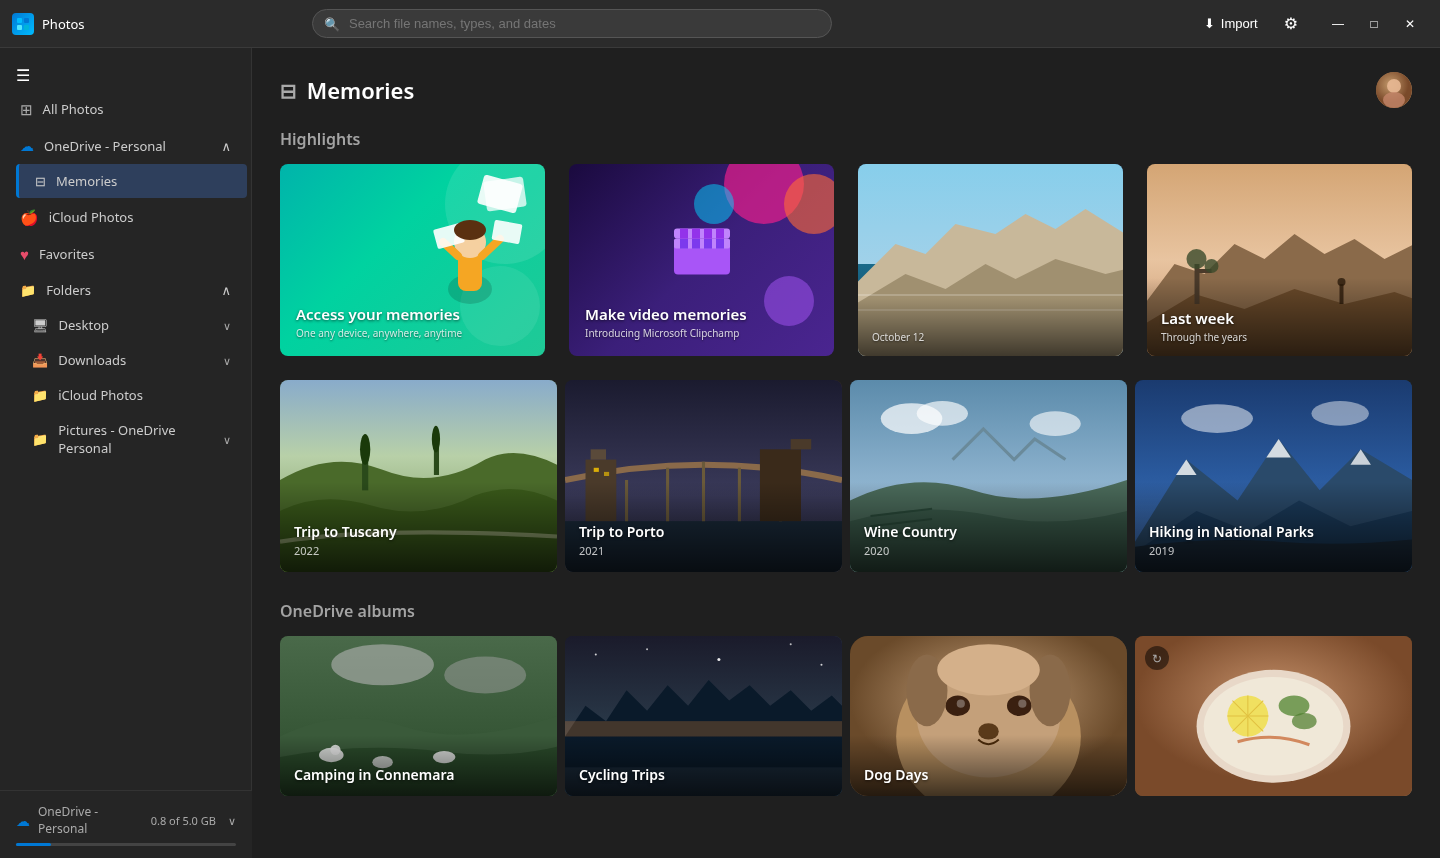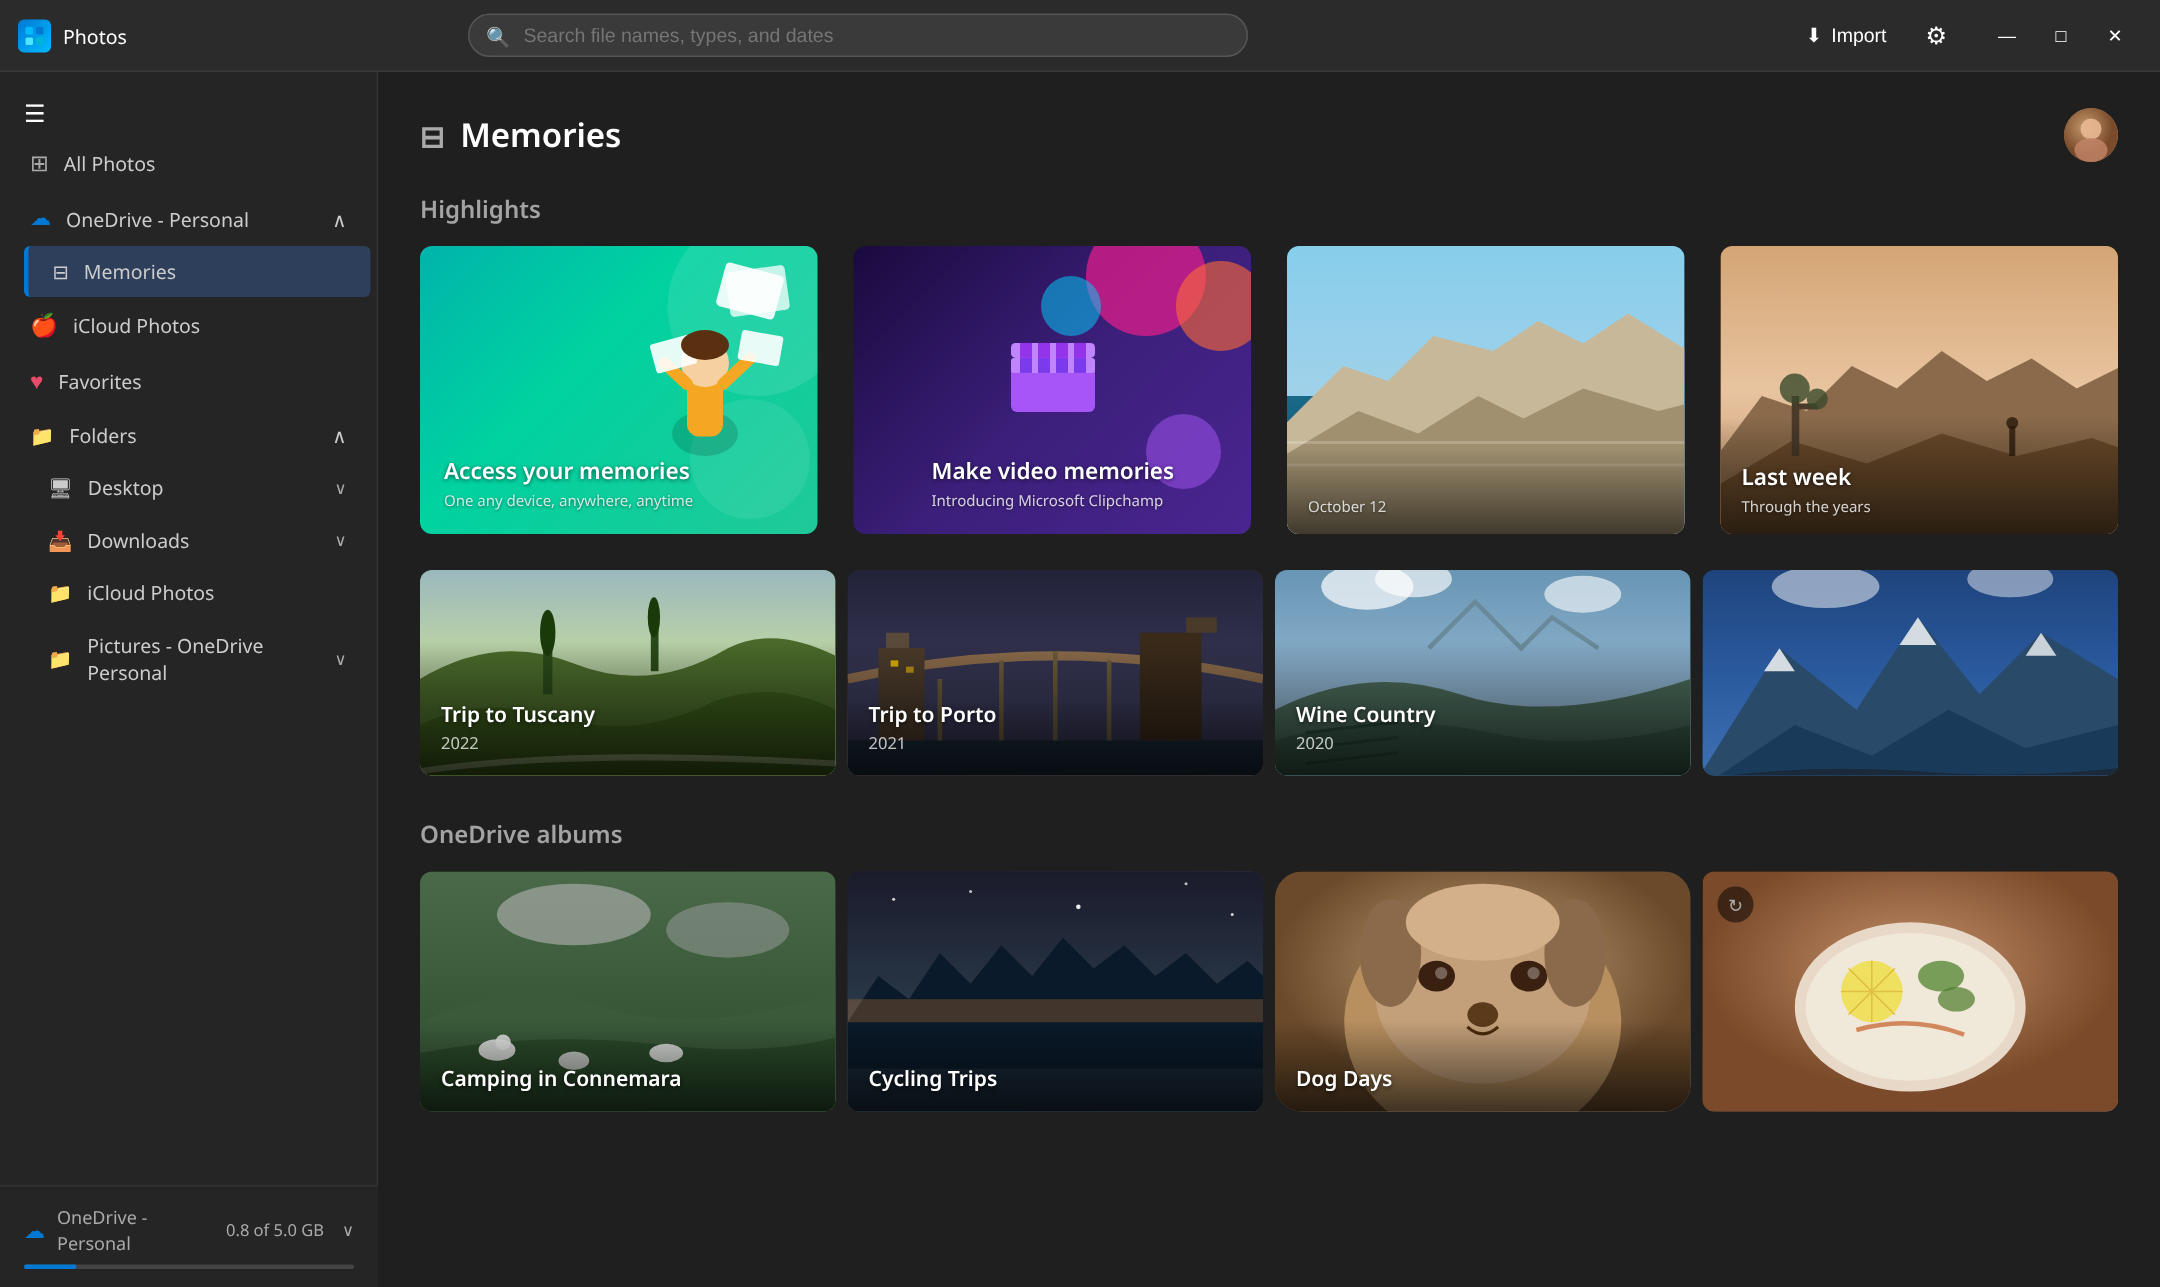--- a/index.html
+++ b/index.html
@@ -249,36 +249,35 @@
     }
 
     
     .card-access {
       background: linear-gradient(135deg, #00b4ab 0%, #00d2a0 40%, #20c997 100%);
     }
 
     
     .card-video {
       background: linear-gradient(135deg, #1a0a3e 0%, #3b1f7a 50%, #4a2590 100%);
-      padding-left: 36px;
     }
 
     
     .memories-grid {
       display: grid;
       grid-template-columns: 1fr 1fr 1fr 1fr;
       gap: 8px;
       margin-bottom: 28px;
     }
     .memory-card {
       border-radius: 8px;
       overflow: hidden;
       cursor: pointer;
       position: relative;
-      height: 137px;
+      height: 192px;
     }
     .memory-card .card-overlay {
       position: absolute;
       bottom: 0; left: 0; right: 0;
       background: linear-gradient(transparent, rgba(0,0,0,0.7));
       padding: 40px 14px 14px;
     }
     .memory-card .card-title { font-size: 14px; font-weight: 600; }
     .memory-card .card-year { font-size: 11px; color: rgba(255,255,255,0.75); margin-top: 2px; }
 
@@ -713,20 +712,24 @@
 
         <path d="M50 80 L40 95 L60 95Z" fill="rgba(255,255,255,0.8)"></path>
         <path d="M140 60 L128 78 L152 78Z" fill="rgba(255,255,255,0.8)"></path>
         <path d="M220 70 L210 85 L230 85Z" fill="rgba(255,255,255,0.75)"></path>
 
         <path d="M0 165 Q70 155 140 160 Q200 165 270 158 L270 192 L0 192Z" fill="#1a2a3a"></path>
 
         <ellipse cx="80" cy="40" rx="35" ry="14" fill="rgba(255,255,255,0.5)"></ellipse>
         <ellipse cx="200" cy="35" rx="28" ry="12" fill="rgba(255,255,255,0.45)"></ellipse>
       </svg>
+      <div class="card-overlay">
+        <div class="card-title">Hiking in National Parks</div>
+        <div class="card-year">2019</div>
+      </div>
     </div>
 
   </div>
 
   <div class="section-title">OneDrive albums</div>
 
   <div class="albums-grid">
 
     <div class="album-card bg-connemara">
       <svg width="100%" height="100%" viewBox="0 0 270 160" preserveAspectRatio="xMidYMid slice" style="position:absolute;top:0;left:0;">

